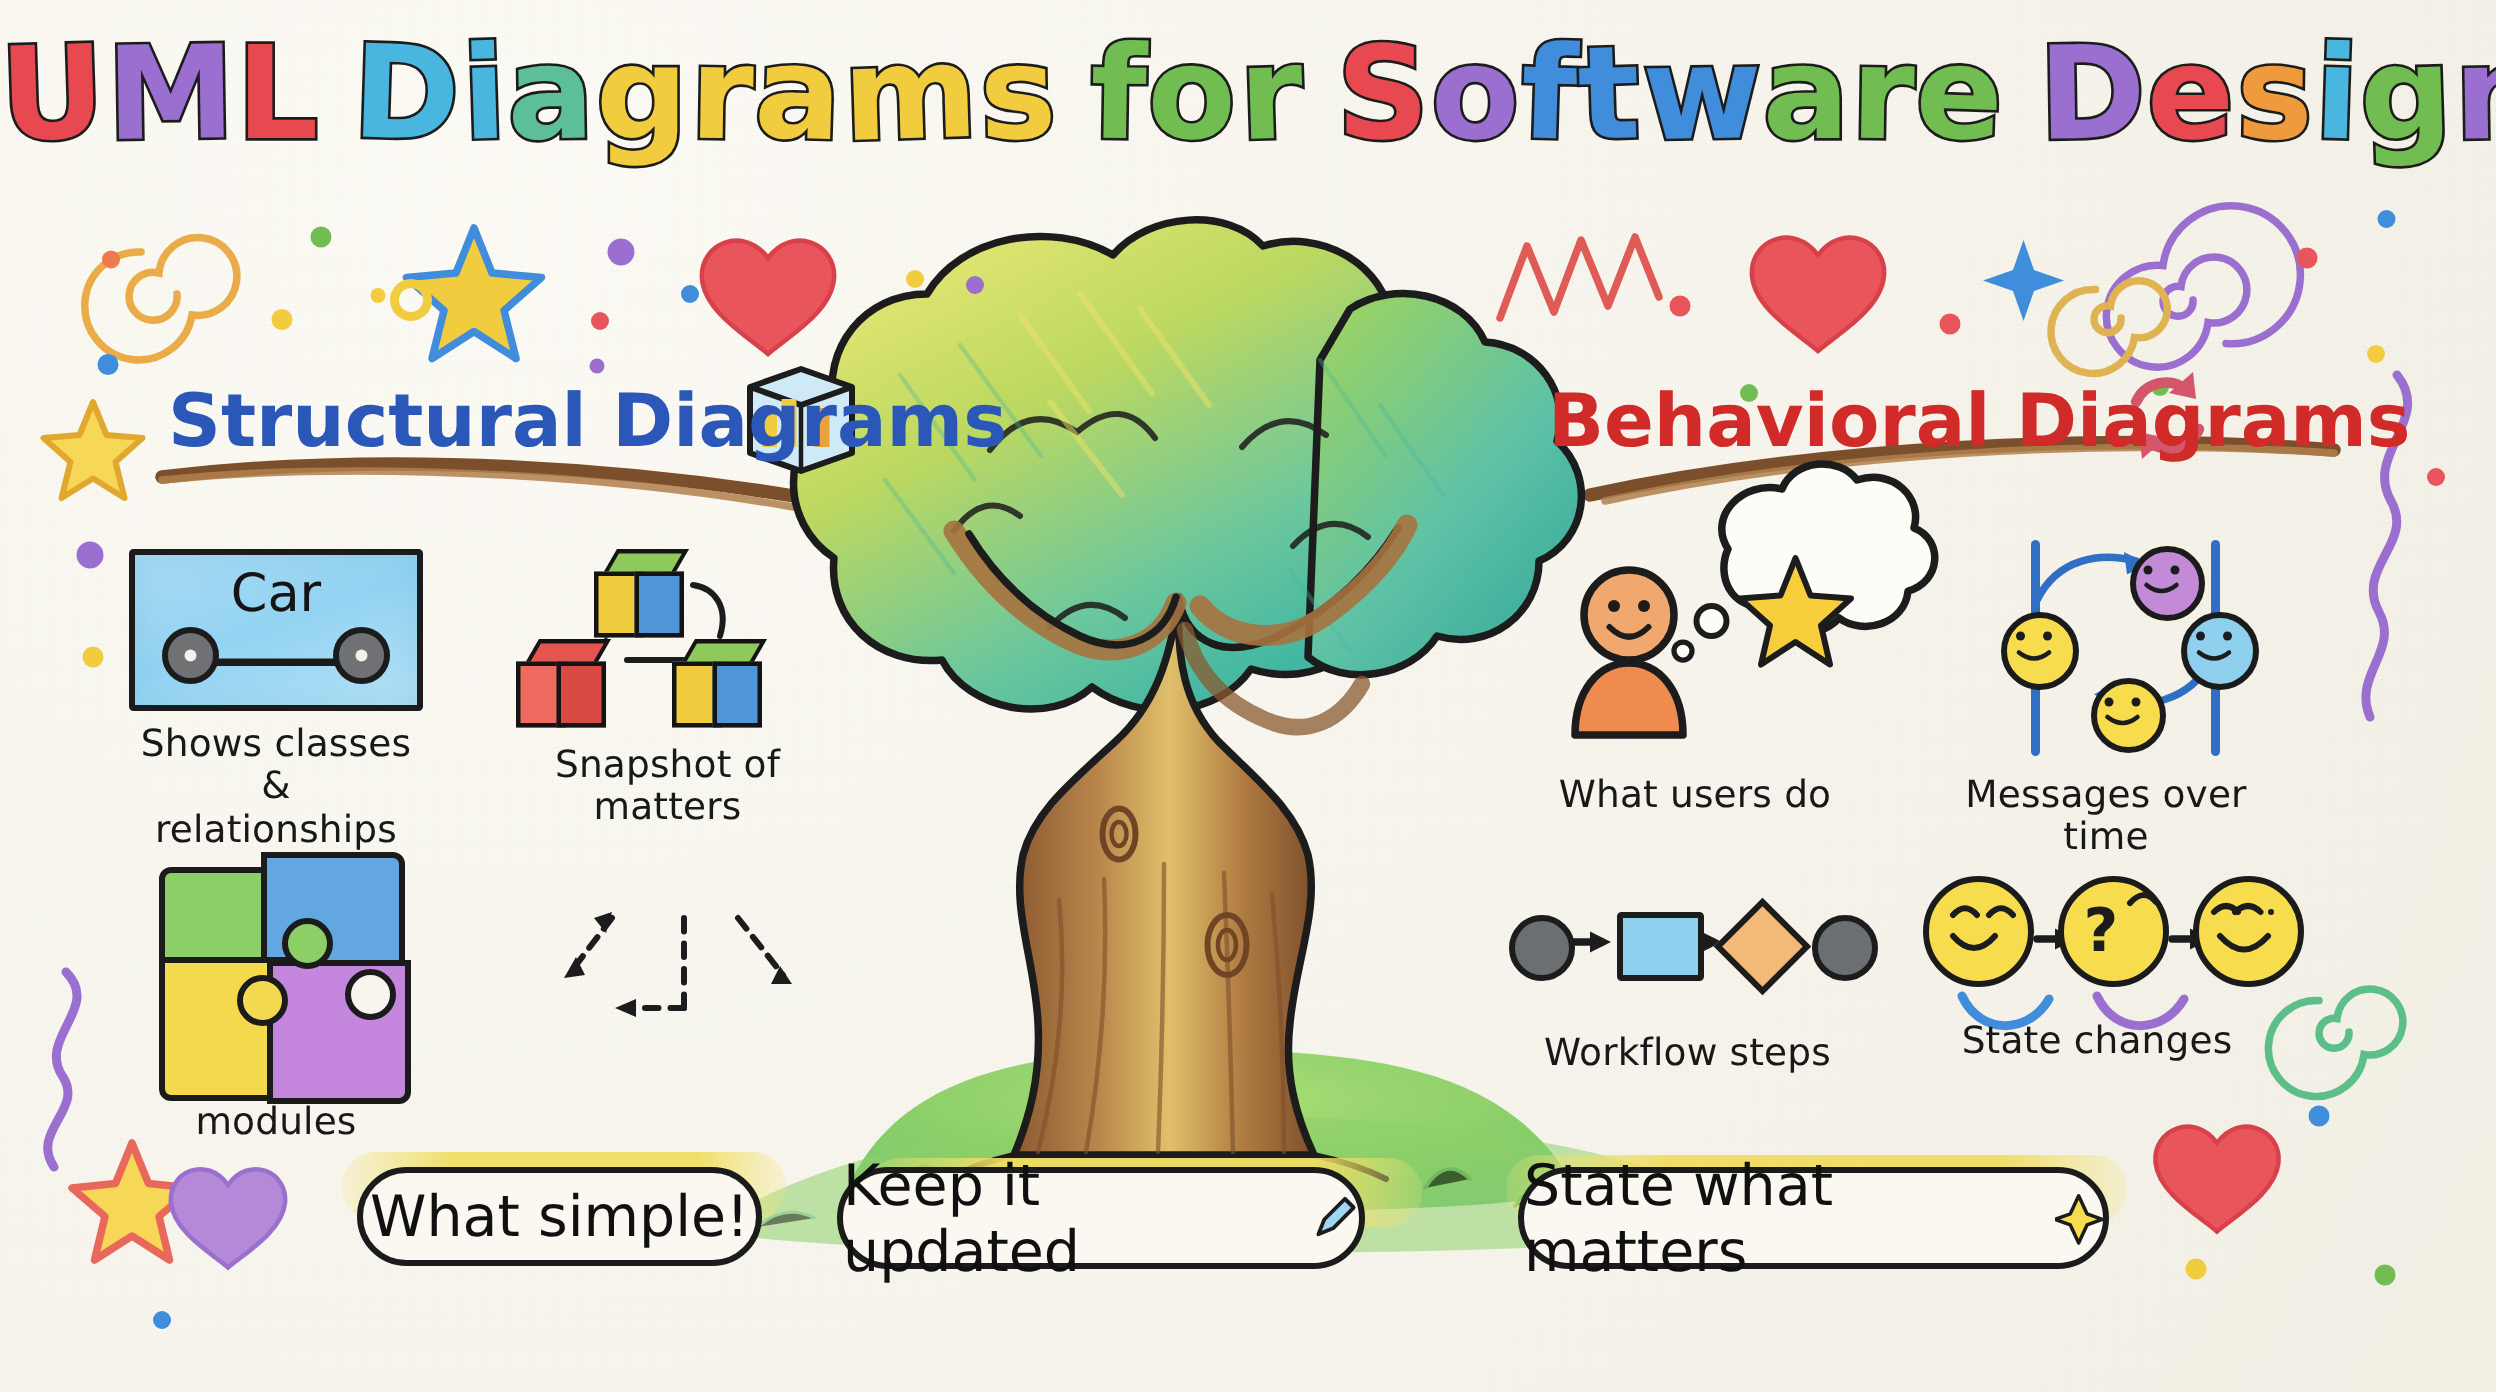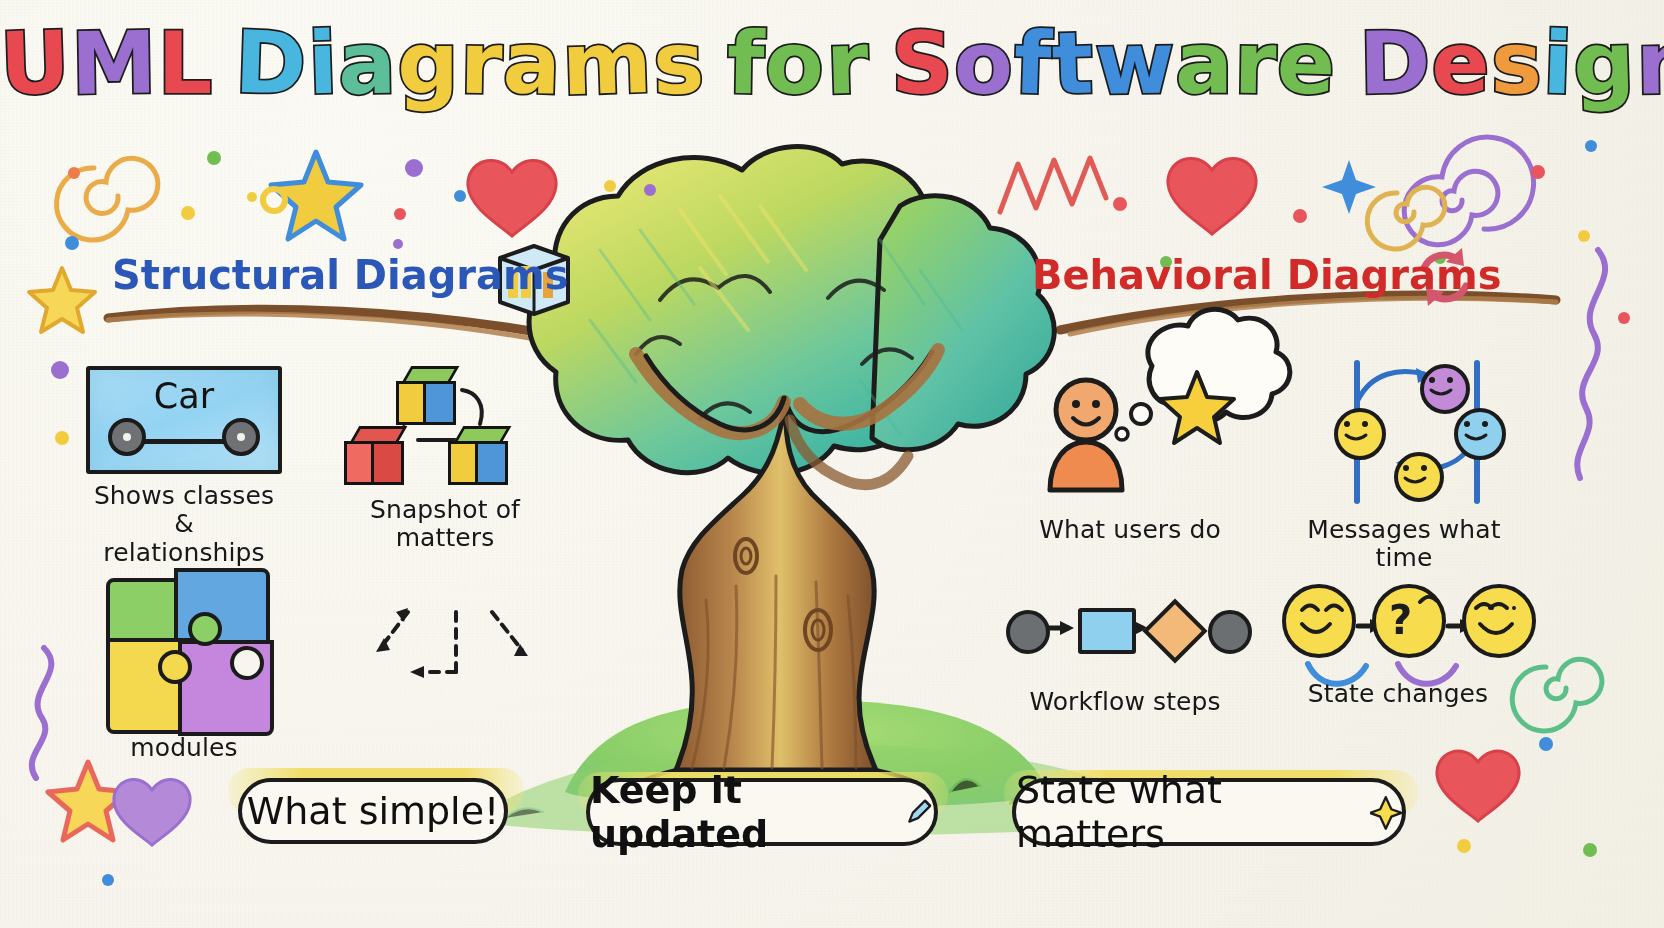--- a/index.html
+++ b/index.html
@@ -25,21 +25,21 @@
     font-size:86px;font-weight:700;line-height:1;
     display:inline-block;
     -webkit-text-stroke:3.5px #1c1c1c;
     paint-order:stroke fill;
     letter-spacing:1px;
   }
   #title .sp{display:inline-block;width:22px;}
 
   
   .sec-head{position:absolute;display:flex;align-items:center;gap:14px;
-    font-family:"DejaVu Sans", sans-serif;font-size:40px;font-weight:600;}
+    font-family:"DejaVu Sans", sans-serif;font-size:49px;font-weight:600;}
   #head-struct{left:112px;top:252px;color:#2b57b8;}
   #head-behav{left:1032px;top:252px;color:#d02b28;}
 
   
   svg.layer{position:absolute;left:0;top:0;width:1664px;height:928px;
     pointer-events:none;overflow:visible;}
 
   
   .item{position:absolute;text-align:center;}
   .item .art{position:relative;margin:0 auto;}
@@ -441,21 +441,21 @@
             <circle cx="142" cy="112" r="3"></circle>
         </g>
         <g fill="none" stroke="#1c1c1c" stroke-width="3" stroke-linecap="round">
           <path d="M64 79 q10 8 20 0"></path>
             <path d="M149 34 q10 8 20 0"></path>
           <path d="M184 79 q10 8 20 0"></path>
             <path d="M123 122 q10 8 20 0"></path>
         </g>
       </svg>
     </div>
-    <div class="cap">Messages what time</div>
+    <div class="cap">Messages over time</div>
   </div>
 
   <div class="item" style="left:1000px;top:596px;width:250px;text-align:center;">
     <div class="art" style="height:74px;">
       <div class="wf-node" style="left:6px;top:14px;width:36px;height:36px;border-radius:50%;background:#6c6f72;border:4px solid #1c1c1c;"></div>
       <div class="wf-node" style="left:78px;top:12px;width:50px;height:38px;background:#8fd0ee;border:4px solid #1c1c1c;border-radius:3px;"></div>
       <div class="wf-node" style="left:152px;top:12px;width:38px;height:38px;background:#f2b978;border:4px solid #1c1c1c;transform:rotate(45deg);"></div>
       <div class="wf-node" style="left:208px;top:14px;width:36px;height:36px;border-radius:50%;background:#6c6f72;border:4px solid #1c1c1c;"></div>
     </div>
     <div class="cap" style="margin-top:18px;">Workflow steps</div>
@@ -484,21 +484,21 @@
         </g>
       </svg>
     </div>
     <div class="cap">State changes</div>
   </div>
 
   <div class="pill" style="left:238px;top:778px;width:262px;height:58px;">
     <span>What simple!</span>
   </div>
 
-  <div class="pill" style="left:586px;top:778px;width:344px;height:60px;font-weight:bold;">
+  <div class="pill" style="left:558px;top:778px;width:344px;height:60px;">
     <span>Keep it updated</span>
     <svg width="34" height="34" viewBox="0 0 34 34">
       <path d="M6 28 l4 -10 l14 -14 l6 6 l-14 14 Z" fill="#9fd6f2" stroke="#1c1c1c" stroke-width="2.5" stroke-linejoin="round"></path>
       <path d="M24 4 l6 6" stroke="#1c1c1c" stroke-width="2.5"></path>
     </svg>
   </div>
 
   <div class="pill" style="left:1012px;top:778px;width:386px;height:60px;">
     <span>State what matters</span>
     <svg width="34" height="36" viewBox="0 0 34 36">

